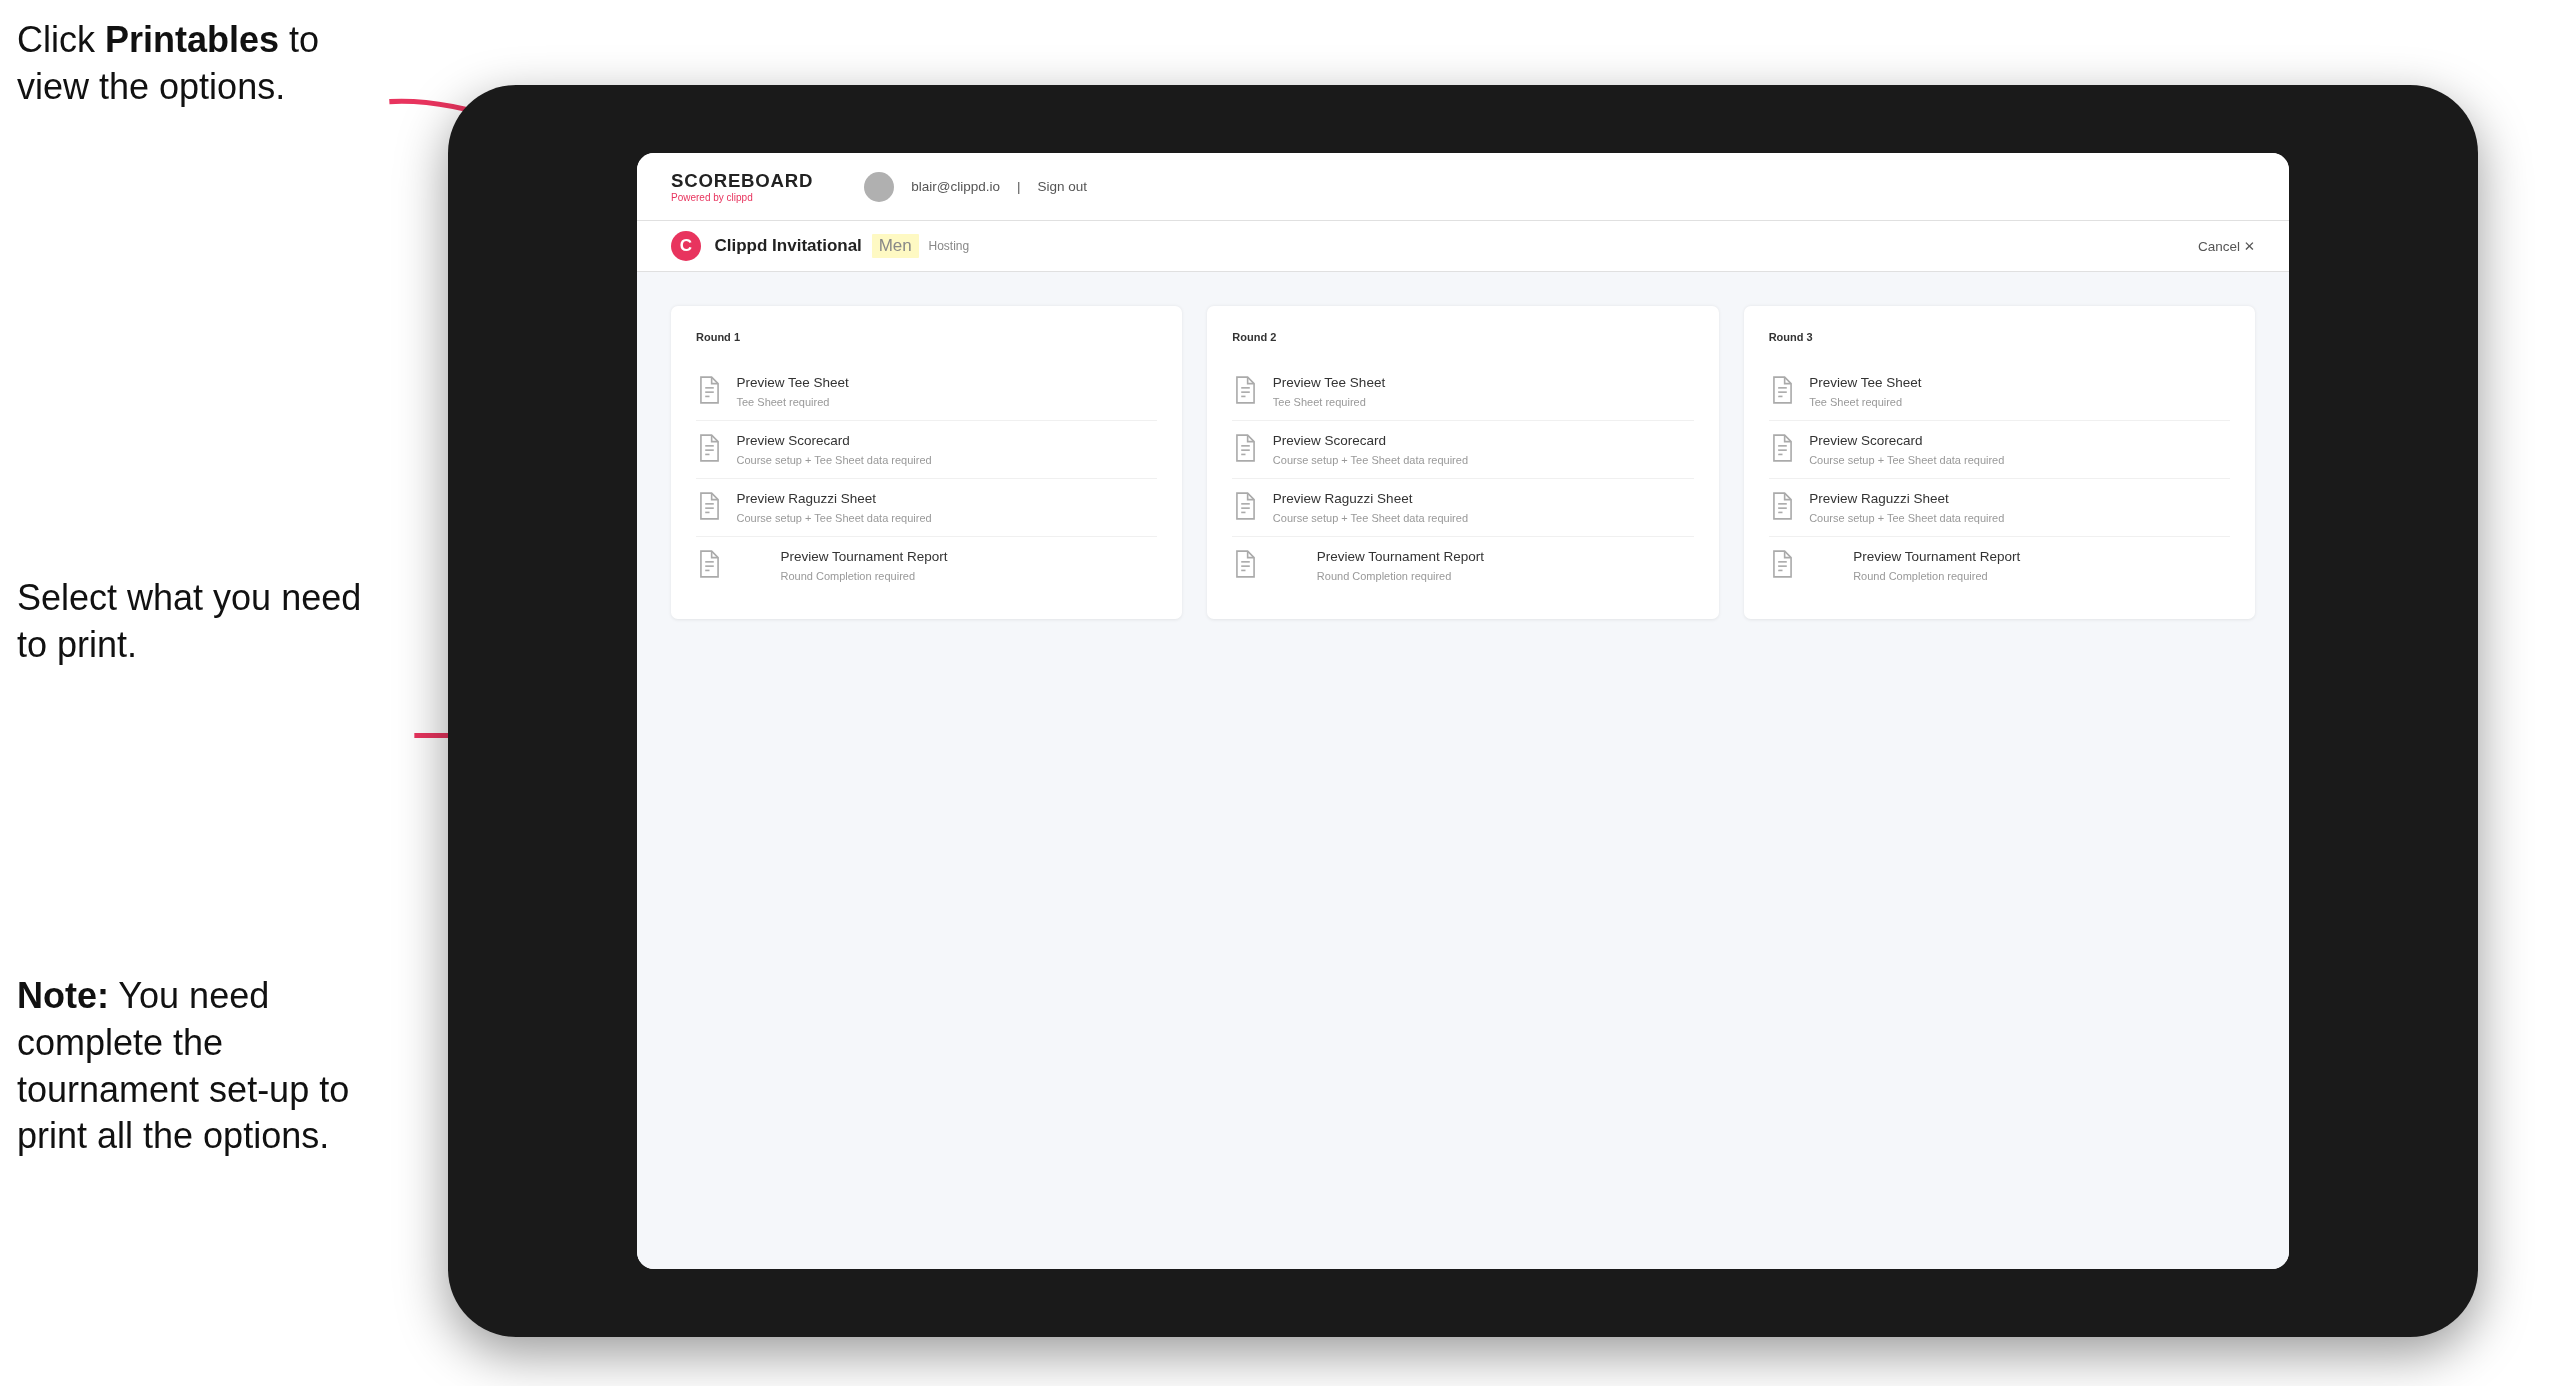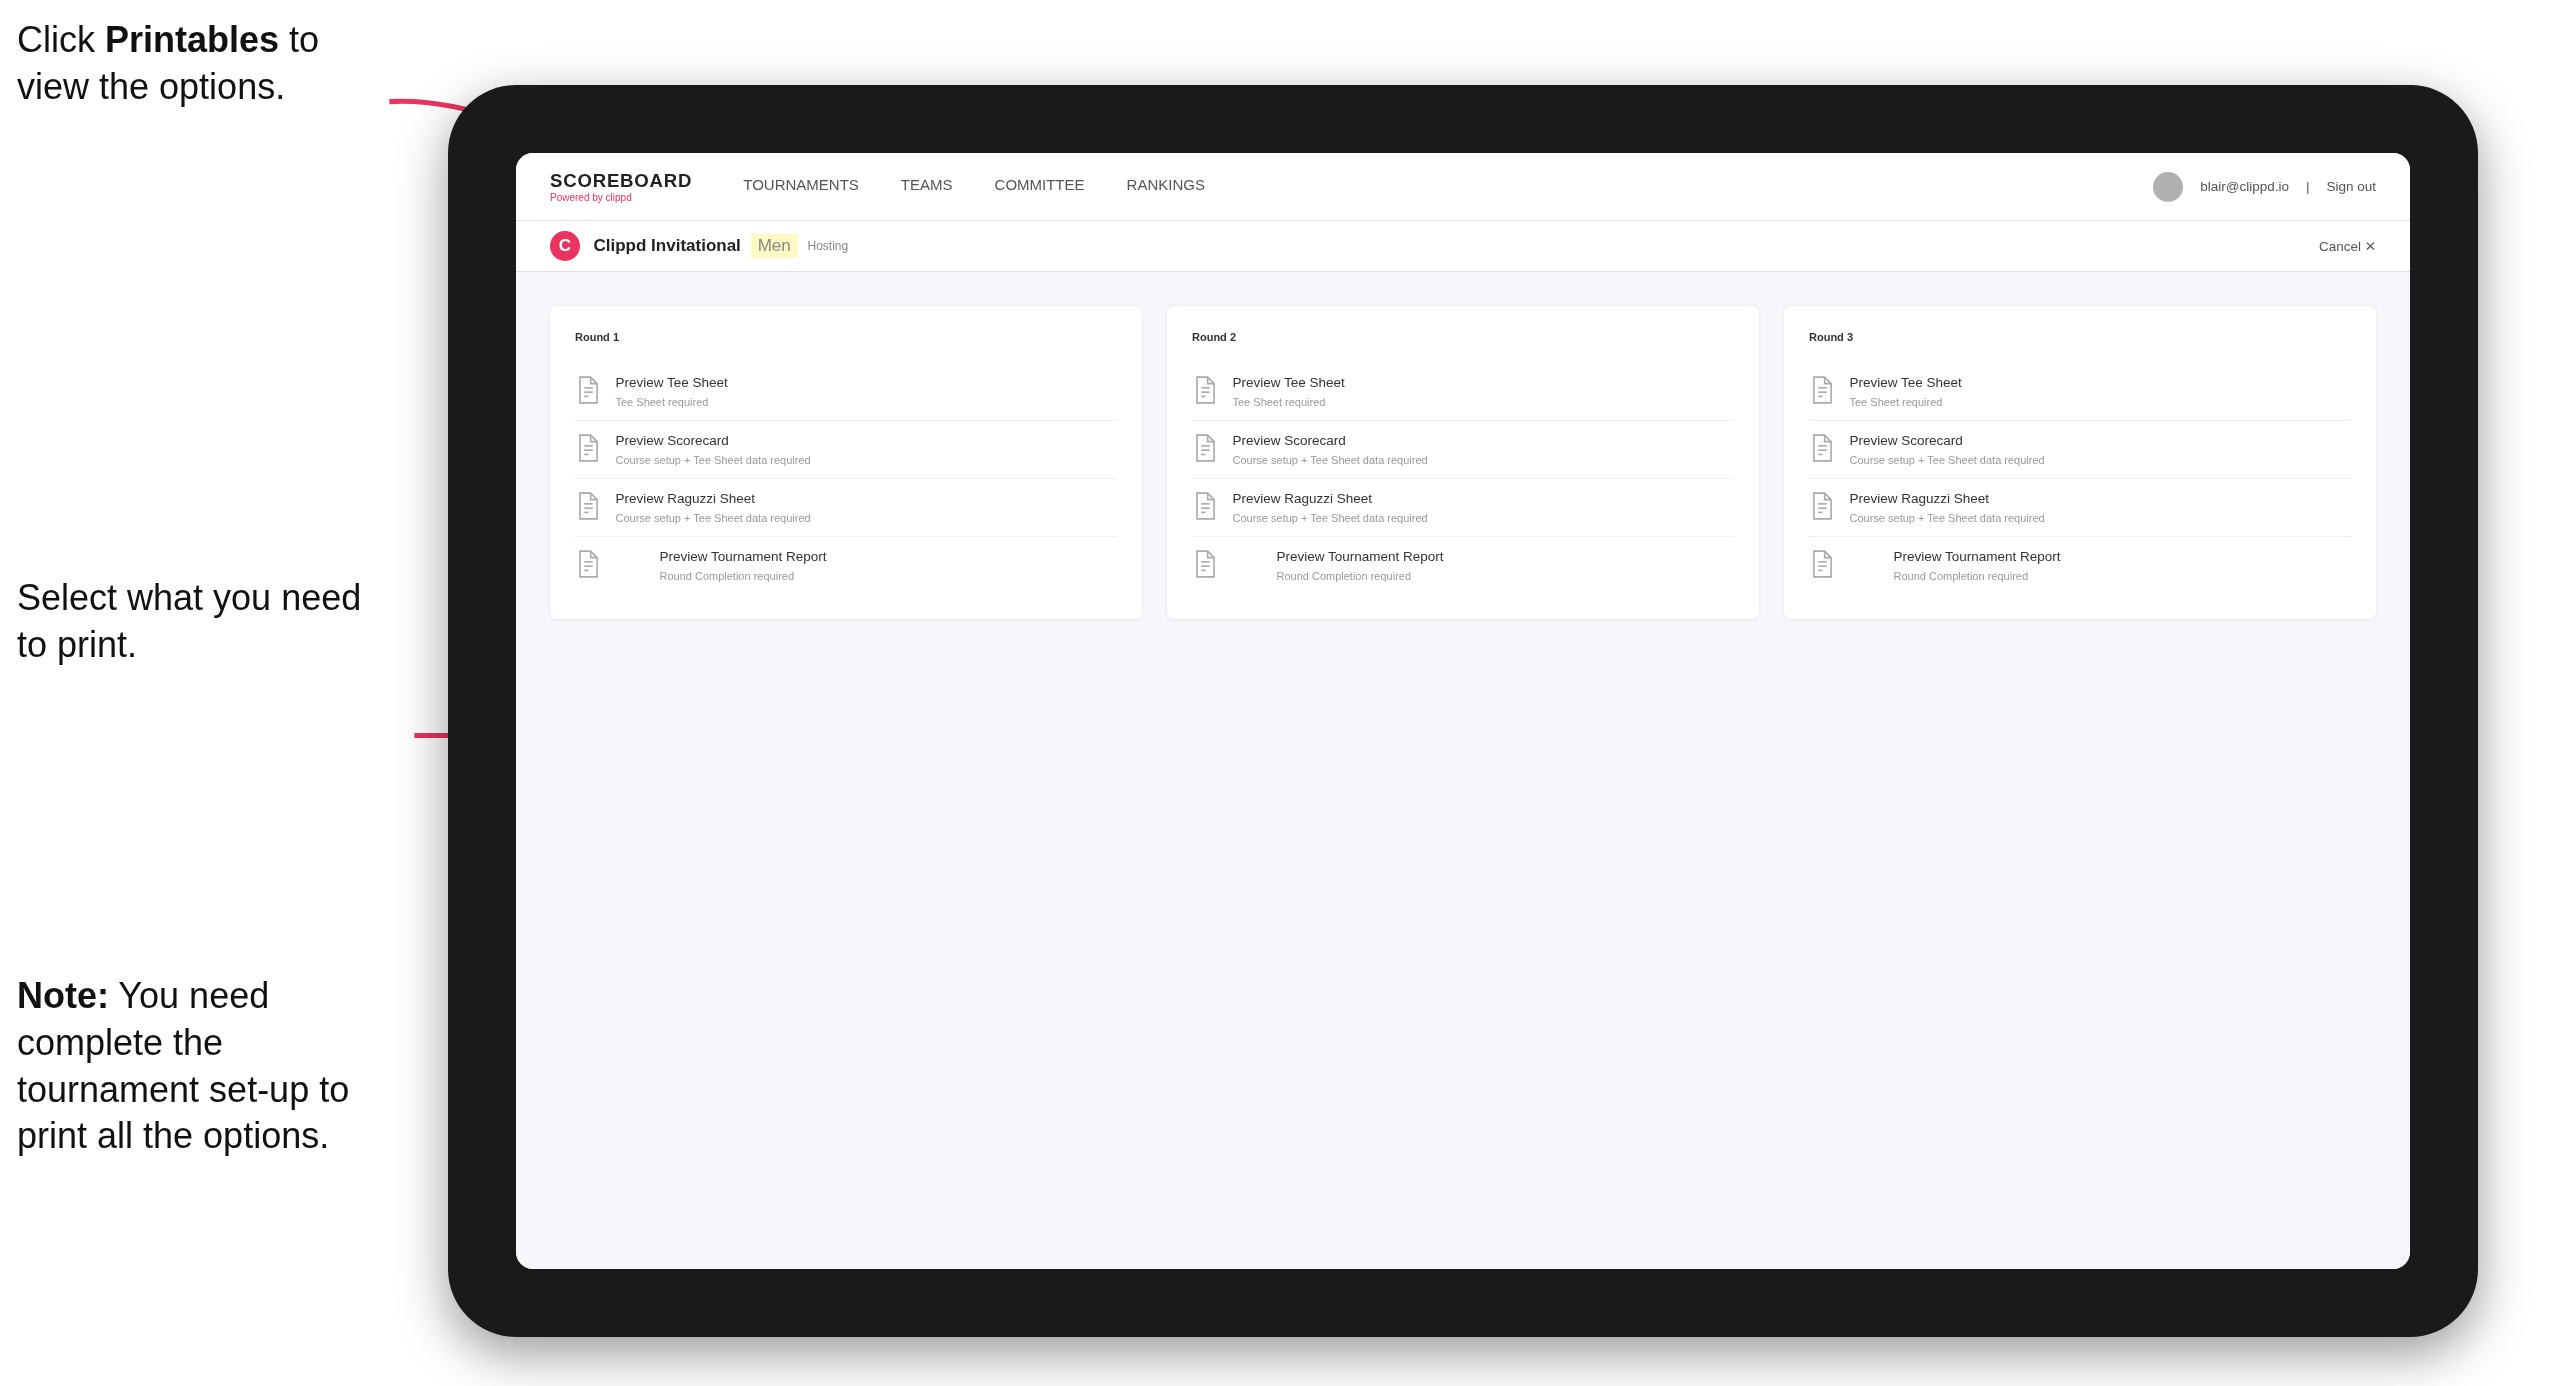--- a/index.html
+++ b/index.html
@@ -54,21 +54,21 @@
       width: 2030px;
       height: 1252px;
       background: #1a1a1a;
       border-radius: 68px;
       box-shadow: 0 17px 51px rgba(0,0,0,0.4);
       display: flex;
       align-items: center;
       justify-content: center;
     }
     .tablet-screen {
-      width: 1894px;
+      width: 1652px;
       height: 1116px;
       background: #f5f5f5;
       border-radius: 17px;
       overflow: hidden;
       display: flex;
       flex-direction: column;
       justify-content: flex-end;
     }
 
     
@@ -296,26 +296,20 @@
   <path d="M 30 100 Q 100 100 350 100" stroke="#e8345e" stroke-width="6" fill="none" marker-end="url(#arrowhead-mid)"></path>
 </svg>
 
 <div class="tablet-frame">
   <div class="tablet-screen">
 
     <div class="top-nav">
       <div class="scoreboard-logo">
         <span class="logo-title">SCOREBOARD</span>
         <span class="logo-sub">Powered by clippd</span>
-      </div>
-      <div class="top-nav-links">
-        <a class="top-nav-link">TOURNAMENTS</a>
-        <a class="top-nav-link">TEAMS</a>
-        <a class="top-nav-link">COMMITTEE</a>
-        <a class="top-nav-link">RANKINGS</a>
       </div>
       <div class="top-nav-right">
         <span class="user-avatar"></span>
         <span>blair@clippd.io</span>
         <span> | </span>
         <a>Sign out</a>
       </div>
     </div>
 
     <div class="sub-header">

